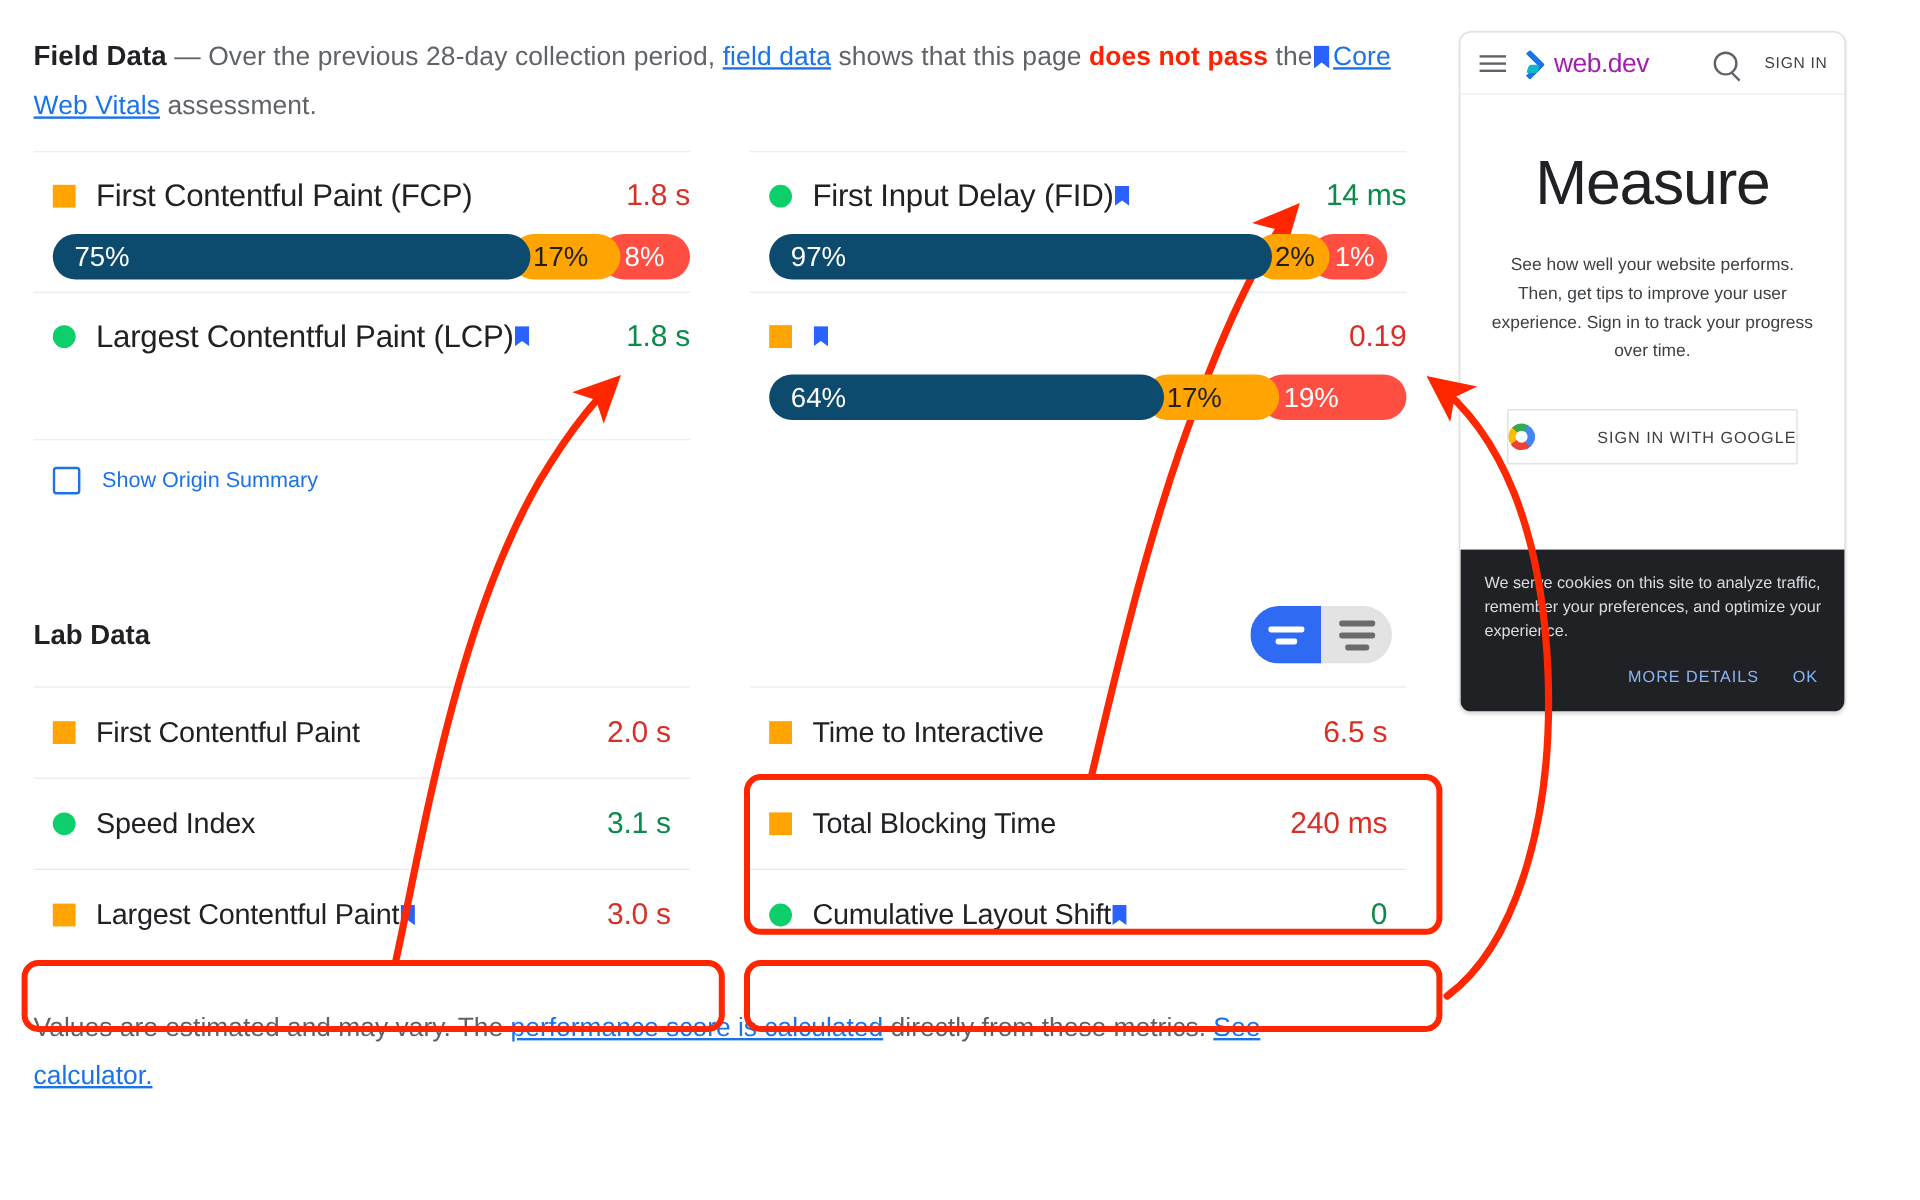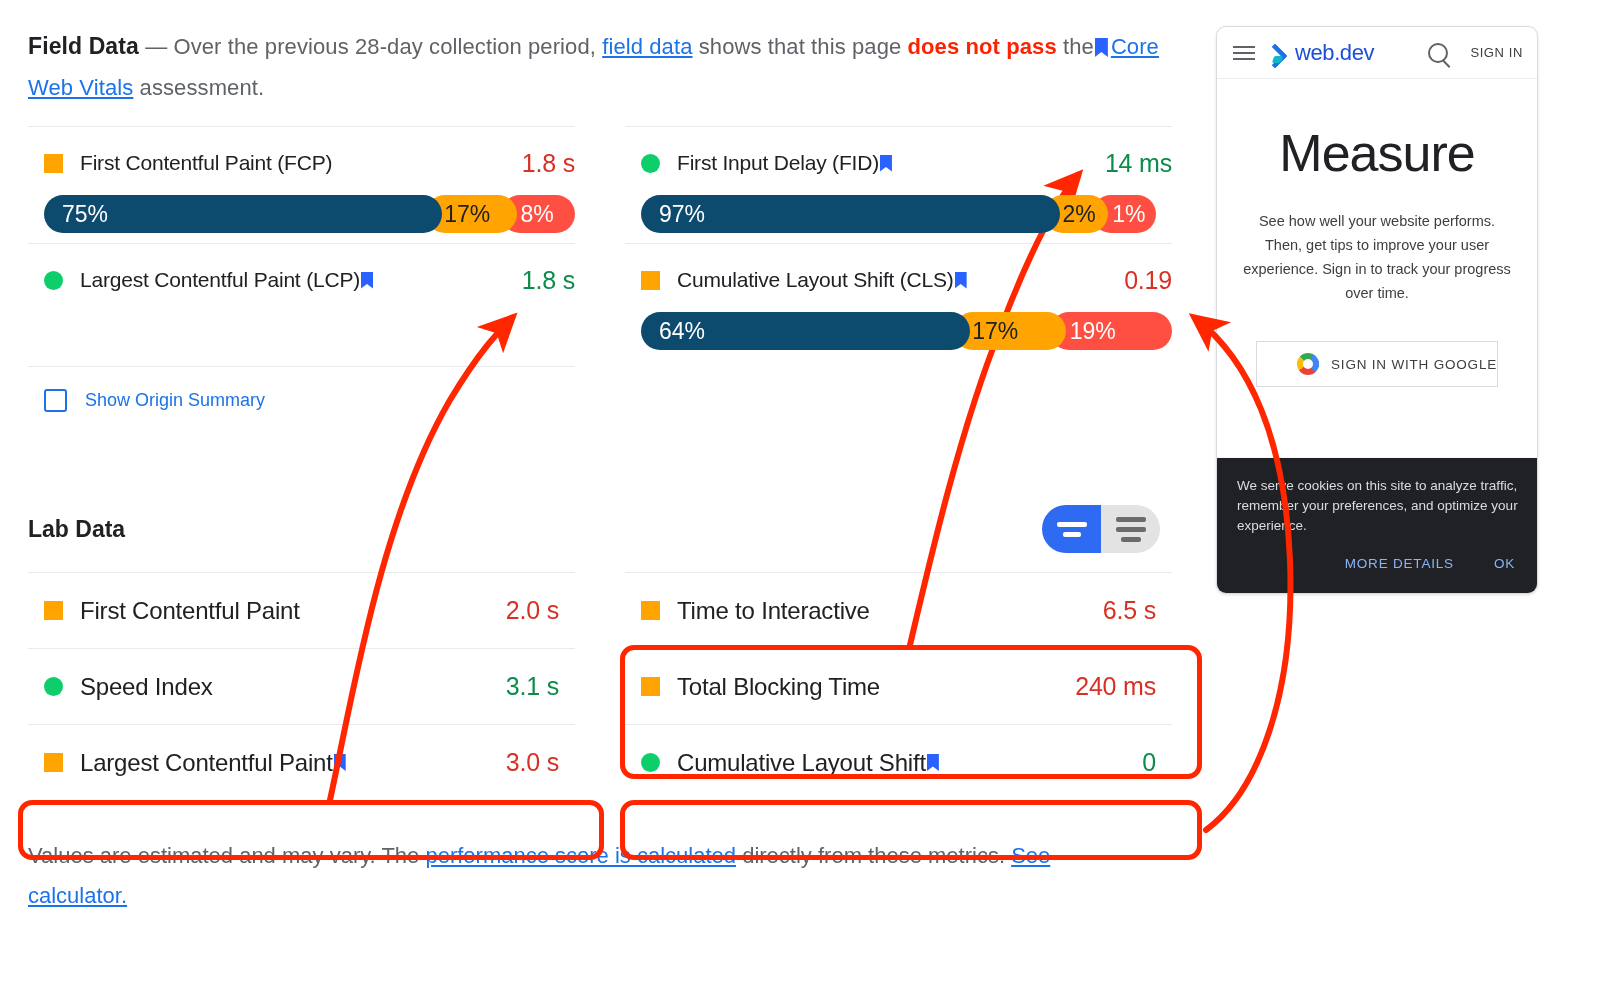--- a/index.html
+++ b/index.html
@@ -72,21 +72,21 @@
   .sq, .ci {
     width: 19px; height: 19px;
     flex: 0 0 auto;
     margin-right: 17px;
     margin-left: 16px;
   }
   .sq { background: #ffa400; }
   .ci { background: #0cce6b; border-radius: 50%; }
 
   .metric-name {
-    font-size: 21px;
+    font-size: 26px;
     color: #202124;
     font-weight: 500;
     letter-spacing: -0.2px;
     white-space: nowrap;
   }
   .metric-val {
     margin-left: auto;
     font-size: 25px;
     letter-spacing: -0.2px;
   }
@@ -219,22 +219,22 @@
     height: 52px;
     display: flex;
     align-items: center;
     padding: 0 12px;
     border-bottom: 1px solid #eeeeee;
     gap: 10px;
   }
   .hamb { width: 22px; display: flex; flex-direction: column; gap: 4px; margin-left: 4px;}
   .hamb i { display:block; height: 2px; background: #5f6368; }
   .wdlogo {
-    font-size: 22px; color: #1d4ed8; letter-spacing: -0.4px;
-    display: flex; align-items: flex-end; gap: 8px;
+    font-size: 22px; color: #a21caf; letter-spacing: -0.4px;
+    display: flex; align-items: center; gap: 8px;
   }
   .chev {
     width: 22px; height: 22px; position: relative;
   }
   .chev::before {
     content: ""; position: absolute; left: 1px; top: 3px;
     width: 13px; height: 13px;
     border-right: 5px solid #1a73e8;
     border-bottom: 5px solid #1a73e8;
     transform: rotate(-45deg);
@@ -282,21 +282,21 @@
     color: #3c4043;
     margin-top: 26px;
     padding: 0 6px;
   }
   .gbtn {
     margin: 36px auto 0 auto;
     width: 242px; height: 46px;
     border: 1px solid #dadce0;
     display: flex;
     align-items: center;
-    justify-content: flex-end;
+    justify-content: space-between;
     gap: 12px;
     background: #fff;
   }
   .gicon {
     width: 22px; height: 22px;
     border-radius: 50%;
     background:
       conic-gradient(from 140deg,
         #ea4335 0deg 95deg,
         #fbbc05 95deg 175deg,
@@ -325,21 +325,21 @@
     padding: 18px 20px 0 20px;
   }
   .cookie-txt {
     color: #dadce0;
     font-size: 13.5px;
     line-height: 20px;
   }
   .cookie-btns {
     display: flex;
     justify-content: flex-end;
-    gap: 40px;
+    gap: 28px;
     margin-top: 20px;
     padding-right: 4px;
   }
   .cookie-btn {
     color: #8ab4f8;
     font-size: 13.5px;
     letter-spacing: 0.8px;
   }
 
   
@@ -408,21 +408,20 @@
           <span class="ci"></span>
           <span class="metric-name">Largest Contentful Paint (LCP)</span>
             <span class="bmk sm"></span>
           <span class="metric-val v-green">1.8 s</span>
         </div>
       </div>
 
       <div class="metric-block">
         <div class="metric-head">
           <span class="sq"></span>
-          <span class="metric-name">Cumulative Layout Shift (CLS)</span>
             <span class="bmk sm"></span>
           <span class="metric-val v-amber">0.19</span>
         </div>
         <div class="bar">
           <div class="seg good" style="flex:0 0 62%">64%</div>
           <div class="seg avg" style="flex:0 0 21%">17%</div>
           <div class="seg poor" style="flex:0 0 23%">19%</div>
         </div>
       </div>
 

